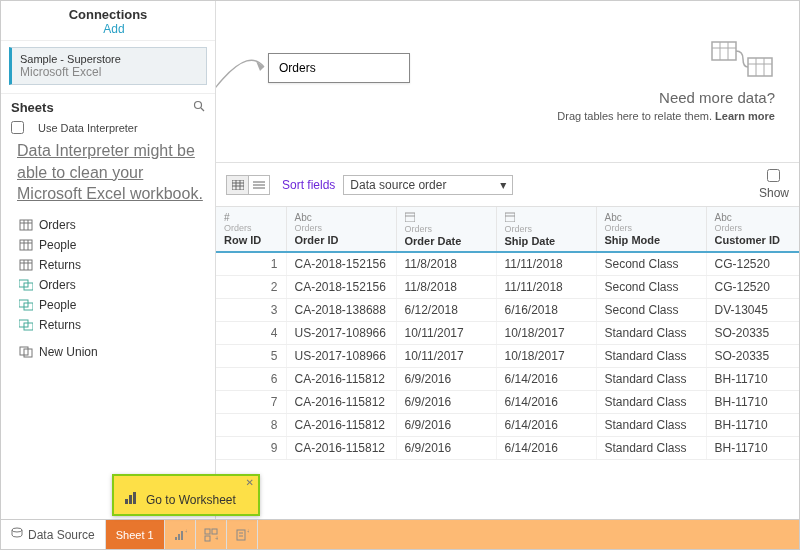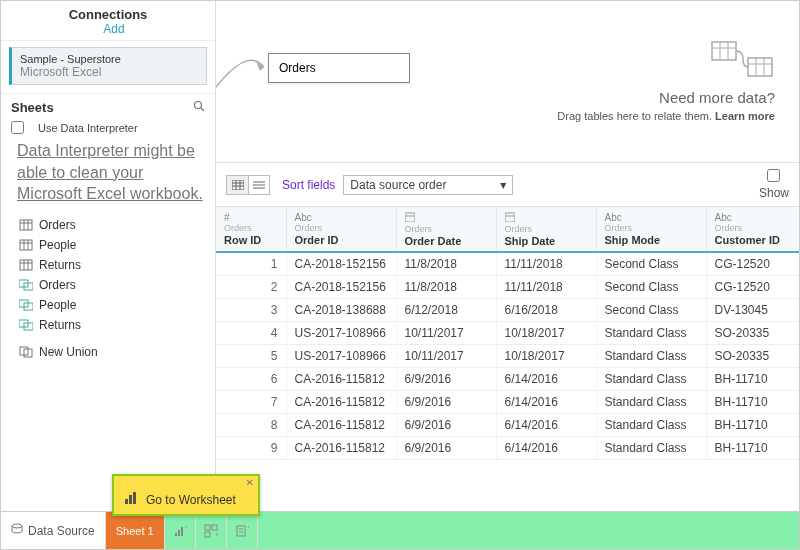--- a/index.html
+++ b/index.html
@@ -39,21 +39,21 @@
 .show-chk{margin-left:auto;display:flex;align-items:center;gap:4px;color:#555;flex-direction:column;}
 .datagrid{flex:1;overflow:auto;}
 table{width:100%;border-collapse:collapse;font-size:12px;table-layout:fixed;}
 thead th{background:#f6f9fb;border-bottom:2px solid #4fa8cf;border-right:1px solid #e6e6e6;text-align:left;padding:5px 8px 4px 8px;vertical-align:top;}
 thead th:last-child{border-right:none;}
 th .dtype{font-size:10px;color:#888;font-weight:normal;}
 th .src{font-size:9px;color:#aaa;font-weight:normal;}
 th .cname{font-size:11px;color:#333;font-weight:bold;margin-top:1px;}
 tbody td{border-bottom:1px solid #eee;border-right:1px solid #f3f3f3;padding:4px 8px;color:#444;}
 tbody td.rnum{text-align:right;color:#666;}
-.bottom-tabs{height:38px;border-top:1px solid #ccc;background:#86efac;display:flex;align-items:stretch;font-size:12px;}
+.bottom-tabs{height:30px;border-top:1px solid #ccc;background:#fdba74;display:flex;align-items:stretch;font-size:12px;}
 .tab{display:flex;align-items:center;padding:0 10px;border-right:1px solid #ddd;color:#555;cursor:pointer;gap:5px;}
 .tab.ds{background:#fff;}
 .tab.sheet1{background:#e8762d;color:#fff;font-size:11px;}
 .tab.icon-only{padding:0 8px;font-size:13px;color:#666;}
 .tooltip{position:absolute;left:112px;bottom:34px;background:#fde047;border:2px solid #84cc16;box-shadow:0 1px 4px rgba(0,0,0,.25);padding:15px 22px 6px 10px;font-size:12px;color:#333;display:flex;align-items:center;gap:8px;}
 .tooltip .x{position:absolute;top:1px;right:4px;font-size:10px;color:#777;cursor:pointer;}
 .divider{height:1px;background:#eee;margin:0;}
 svg.gicon{flex-shrink:0;}
 .arrow-svg{position:absolute;left:0;top:0;pointer-events:none;}
 </style>

